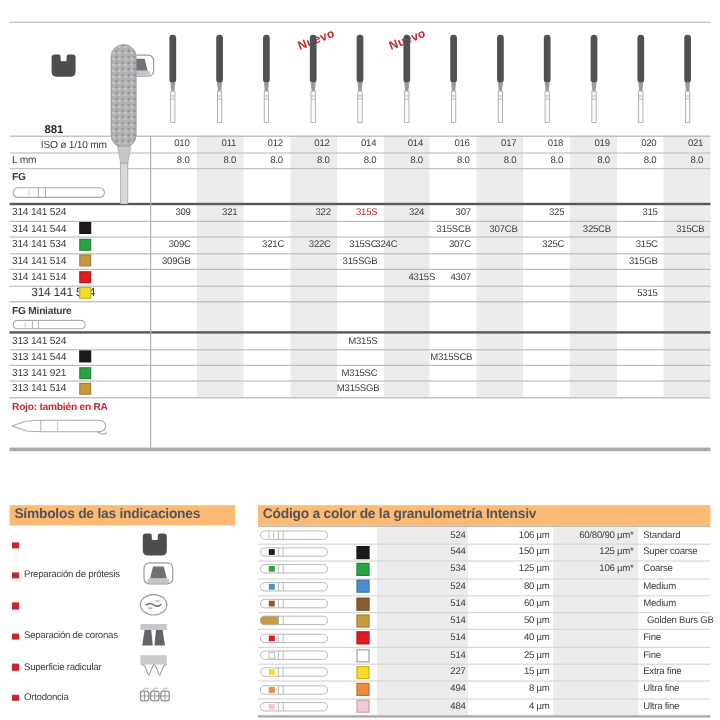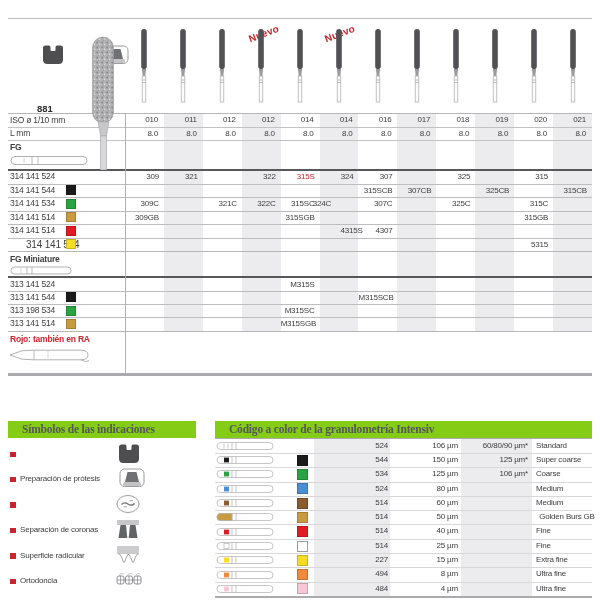--- a/index.html
+++ b/index.html
@@ -5,22 +5,22 @@
   html,body{margin:0;padding:0;background:#fff;}
   #page{position:relative;width:600px;height:600px;background:#ffffff;
         font-family:"Liberation Sans","DejaVu Sans",sans-serif;color:#3d3d3f;overflow:hidden;}
   .abs{position:absolute;}
   .cell{position:absolute;font-size:8px;letter-spacing:-0.2px;text-align:right;white-space:nowrap;}
   .lbl{position:absolute;left:10px;font-size:8.5px;letter-spacing:-0.2px;white-space:nowrap;}
   .bold{font-weight:bold;}
   .redtx{color:#c9252c;}
   .nuevo{position:absolute;width:60px;font-size:10px;font-weight:bold;color:#c9252c;
          transform:rotate(-21deg);letter-spacing:0.2px;}
-  .hbar{position:absolute;height:16.5px;background:#84cc16;font-size:11.5px;font-weight:bold;
-        color:#55565a;line-height:16.5px;padding-left:14px;box-sizing:border-box;letter-spacing:-0.2px;white-space:nowrap;font-family:Liberation Serif, serif;}
+  .hbar{position:absolute;height:16.5px;background:#fdba74;font-size:11.5px;font-weight:bold;
+        color:#55565a;line-height:16.5px;padding-left:4px;box-sizing:border-box;letter-spacing:-0.2px;white-space:nowrap;}
   .sq{position:absolute;width:10px;height:10px;box-sizing:border-box;}
   .gsq{position:absolute;width:11px;height:11px;box-sizing:border-box;}
   .sym-bullet{position:absolute;width:5.5px;height:5.5px;background:#c9252c;}
   .sym-text{position:absolute;font-size:8px;letter-spacing:-0.2px;white-space:nowrap;line-height:20px;}
   svg{display:block;}
 </style>
 </head>
 <body>
 
 <div id="page">
@@ -52,21 +52,21 @@
         </defs>
         <rect x="1.5" y="1" width="21" height="86" rx="10.5" fill="url(#sp)" stroke="#99999c" stroke-width="0.6"></rect>
         <path d="M7 86 L18 86 L15.5 100 L9.5 100 Z" fill="#c7c7c9" stroke="#a0a0a3" stroke-width="0.5"></path>
         <rect x="9.5" y="100" width="6" height="34" fill="#d8d8da" stroke="#a0a0a3" stroke-width="0.6"></rect>
       </svg>
     </div>
 
   <div class="nuevo" style="left:247px;top:23px;">Nuevo</div>
   <div class="nuevo" style="left:323px;top:23px;">Nuevo</div>
 
-  <div class="lbl" style="top:113px;line-height:14px;">ISO ø 1/10 mm</div>
+  <div class="lbl" style="top:113px;line-height:14px;margin-left:24px;">ISO ø 1/10 mm</div>
   <div class="lbl" style="top:127px;line-height:13px;">L mm</div>
   <div class="lbl bold" style="top:141px;line-height:12px;">FG</div>
   <div class="abs" style="left:10px;top:155px;">
       <svg width="78" height="11" viewBox="0 0 78 11">
         <rect x="1" y="1.5" width="76" height="8" rx="4" fill="#fff" stroke="#a9a9ab" stroke-width="0.9"></rect>
         <line x1="22" y1="1.5" x2="22" y2="9.5" stroke="#a9a9ab" stroke-width="0.8"></line>
         <line x1="28" y1="1.5" x2="28" y2="9.5" stroke="#a9a9ab" stroke-width="0.8"></line>
         <line x1="14" y1="3" x2="14" y2="8" stroke="#cccccc" stroke-width="0.8"></line>
       </svg>
     </div>
@@ -285,21 +285,21 @@
     <div class="cell abs" style="position: absolute; left: 280.667px; top: 224px; width: 33.9167px; line-height: 13.5px; z-index: 3; padding-left: 48px;">4315S</div>
     <div class="cell abs" style="position: absolute; left: 358.5px; top: 224px; width: 33.9167px; line-height: 13.5px; z-index: 3;">4307</div>
     <div style="position: absolute; left: 26px; top: 237.5px; line-height: 13.5px; font-size: 10px; letter-spacing: -0.2px; z-index: 3;">314 141 504</div>
     <div class="sq abs" style="position: absolute; left: 66px; top: 239.25px; background: rgb(246, 220, 36); border: 0.5px solid rgba(0, 0, 0, 0.18); z-index: 3;"></div>
     <div class="cell abs" style="position: absolute; left: 514.167px; top: 237.5px; width: 33.9167px; line-height: 13.5px; z-index: 3;">5315</div>
     <div style="position: absolute; left: 10px; top: 277.5px; line-height: 13.3px; font-size: 8.5px; letter-spacing: -0.2px; z-index: 3;">313 141 524</div>
     <div class="cell abs" style="position: absolute; left: 280.667px; top: 277.5px; width: 33.9167px; line-height: 13.3px; z-index: 3;">M315S</div>
     <div style="position: absolute; left: 10px; top: 290.8px; line-height: 13.3px; font-size: 8.5px; letter-spacing: -0.2px; z-index: 3;">313 141 544</div>
     <div class="sq abs" style="position: absolute; left: 66px; top: 292.45px; background: rgb(27, 27, 27); border: 0.5px solid rgba(0, 0, 0, 0.18); z-index: 3;"></div>
     <div class="cell abs" style="position: absolute; left: 358.5px; top: 290.8px; width: 33.9167px; line-height: 13.3px; z-index: 3;">M315SCB</div>
-    <div style="position: absolute; left: 10px; top: 304.1px; line-height: 13.3px; font-size: 8.5px; letter-spacing: -0.2px; z-index: 3;">313 198 534</div>
+    <div style="position: absolute; left: 10px; top: 304.1px; line-height: 13.3px; font-size: 8.5px; letter-spacing: -0.2px; z-index: 3;">313 141 921</div>
     <div class="sq abs" style="position: absolute; left: 66px; top: 305.75px; background: rgb(42, 163, 67); border: 0.5px solid rgba(0, 0, 0, 0.18); z-index: 3;"></div>
     <div class="cell abs" style="position: absolute; left: 280.667px; top: 304.1px; width: 33.9167px; line-height: 13.3px; z-index: 3;">M315SC</div>
     <div style="position: absolute; left: 10px; top: 317.4px; line-height: 13.3px; font-size: 8.5px; letter-spacing: -0.2px; z-index: 3;">313 141 514</div>
     <div class="sq abs" style="position: absolute; left: 66px; top: 319.05px; background: rgb(201, 155, 64); border: 0.5px solid rgba(0, 0, 0, 0.18); z-index: 3;"></div>
     <div class="cell abs" style="position: absolute; left: 280.667px; top: 317.4px; width: 33.9167px; line-height: 13.3px; z-index: 3;">M315SGB</div>
     <div class="sym-bullet abs" style="position: absolute; left: 10px; top: 451.5px;"></div>
     <div style="position: absolute; left: 116px; top: 443px;">
       <svg width="26" height="22" viewBox="0 0 26 22">
         <path d="M3 4 Q3 1.5 5.5 1.5 L9 1.5 Q10.5 1.5 10.5 3.5 L10.5 6 Q10.5 7 11.5 7 L14.5 7 Q15.5 7 15.5 6 L15.5 3.5 Q15.5 1.5 17 1.5 L20.5 1.5 Q23 1.5 23 4 L23 15.5 Q23 20 18.5 20 L7.5 20 Q3 20 3 15.5 Z" fill="#4e4e50"></path>
       </svg>

